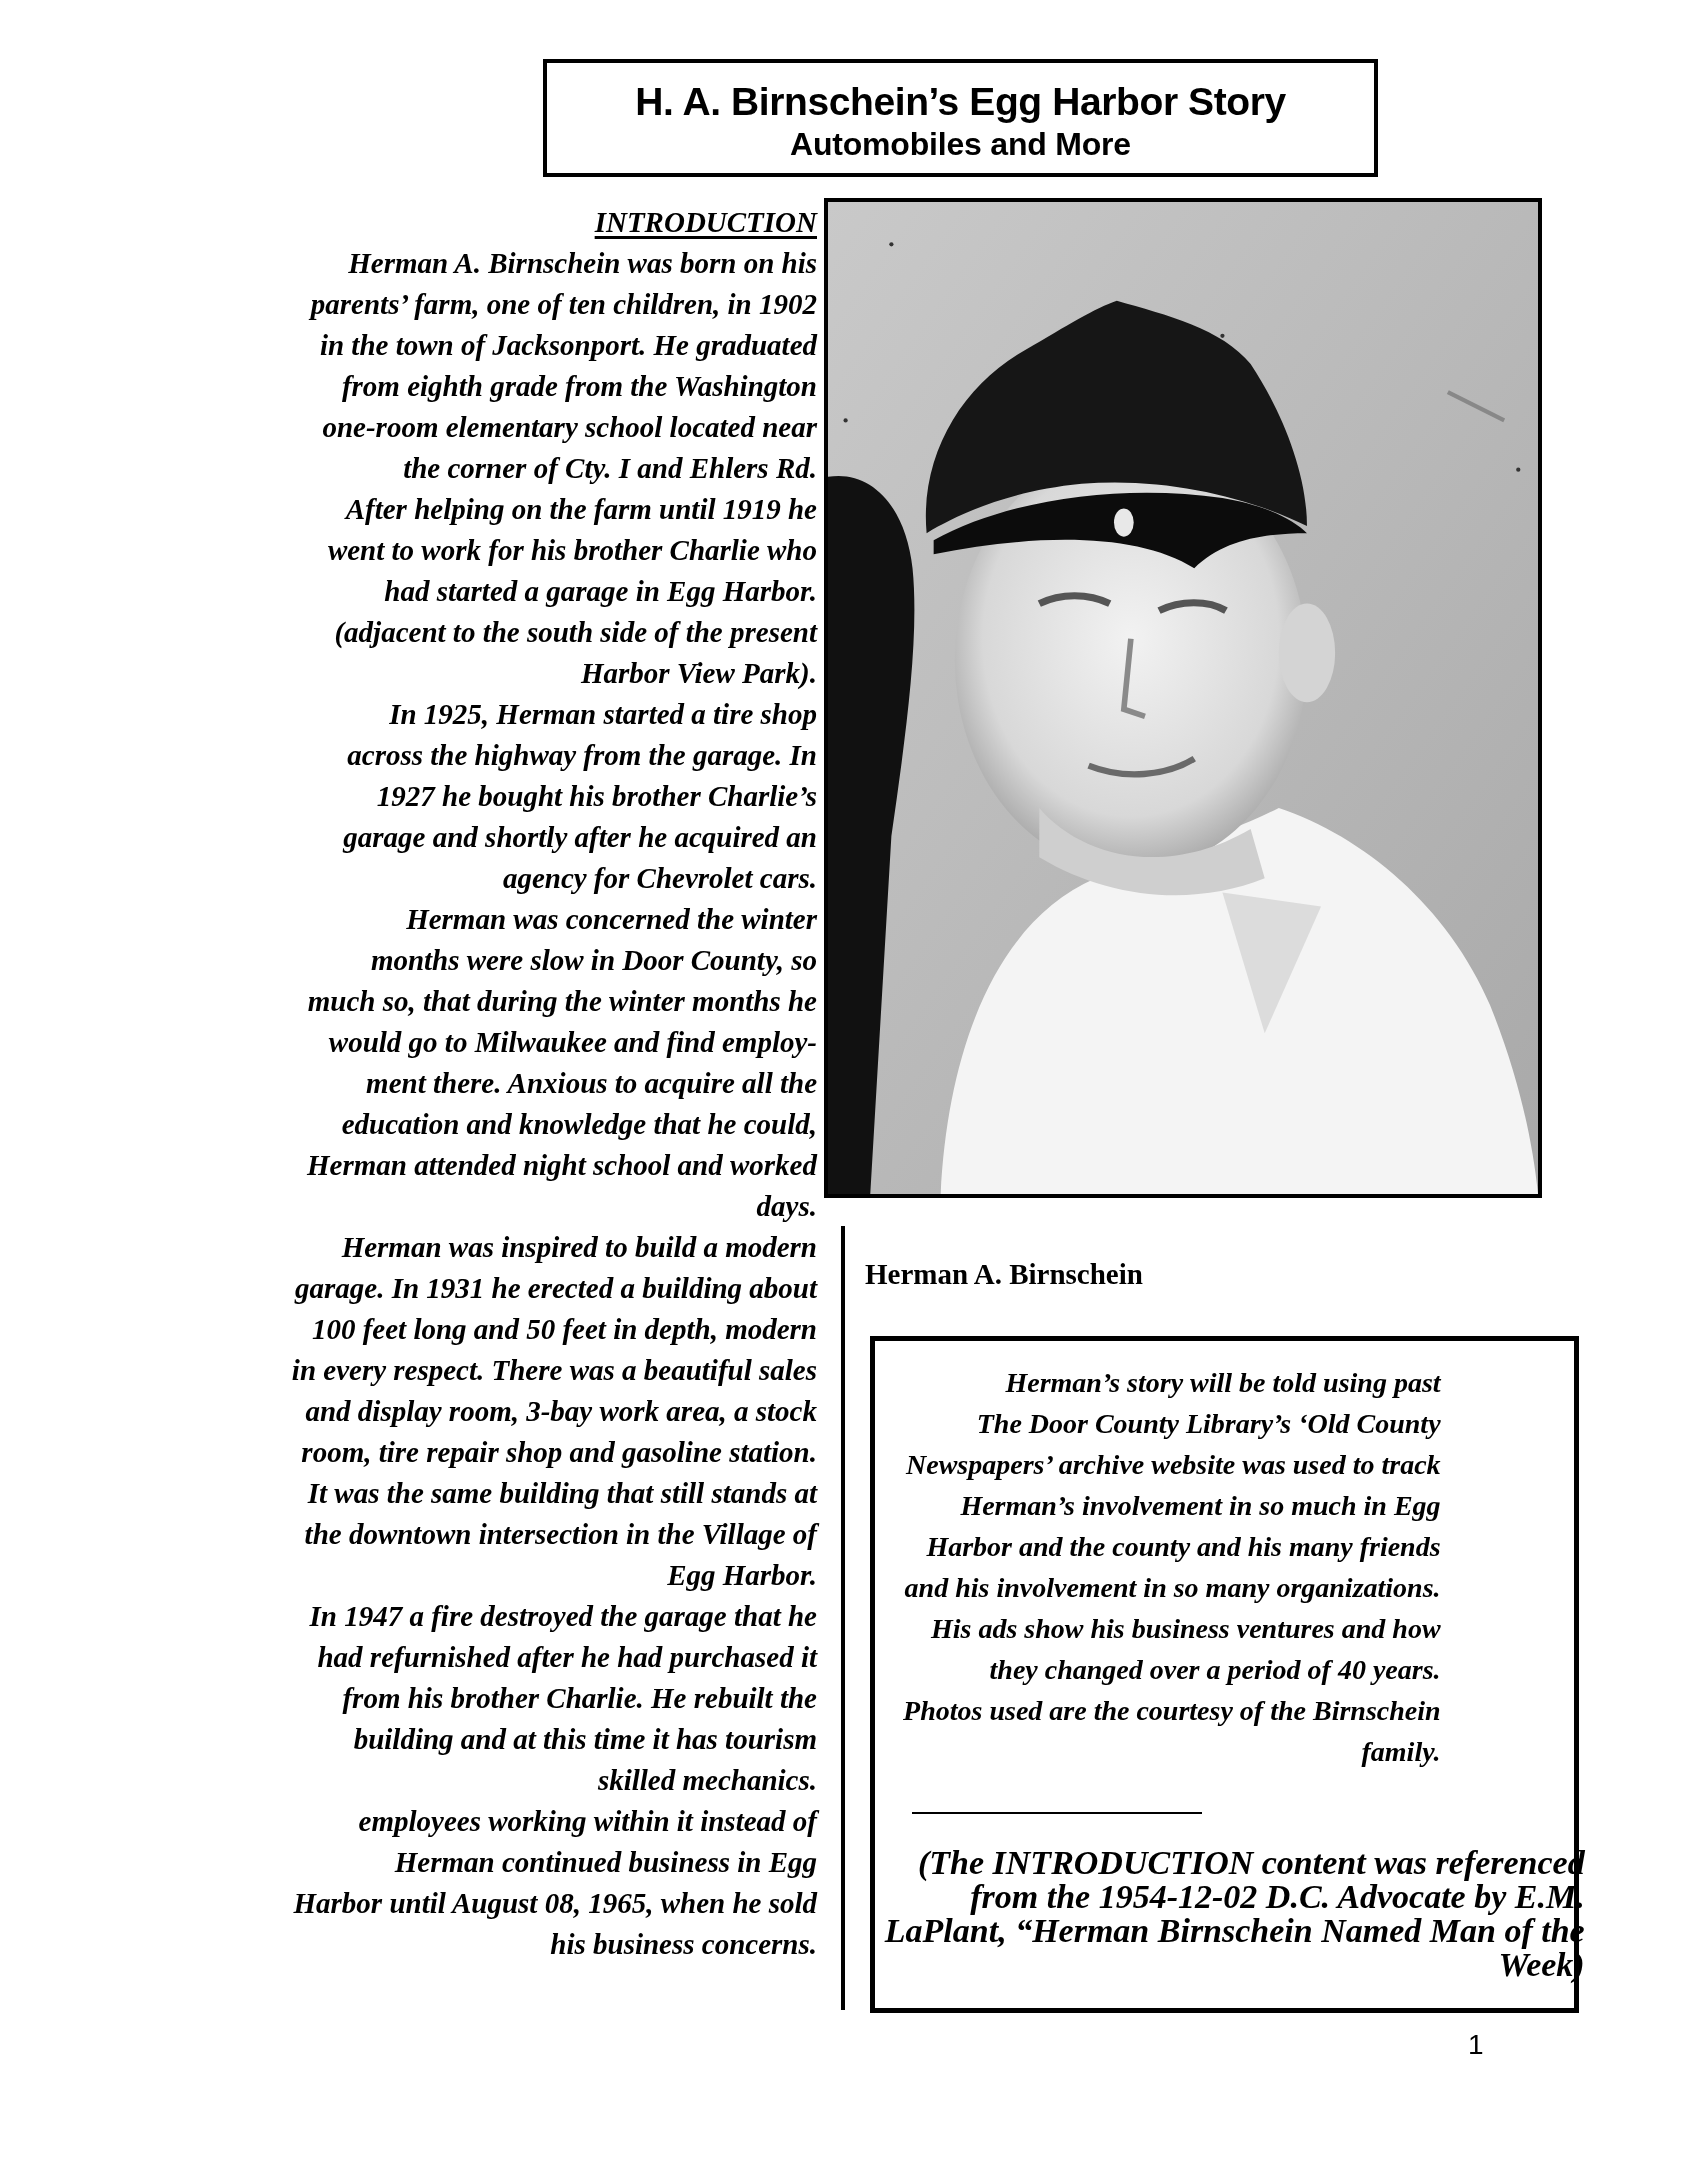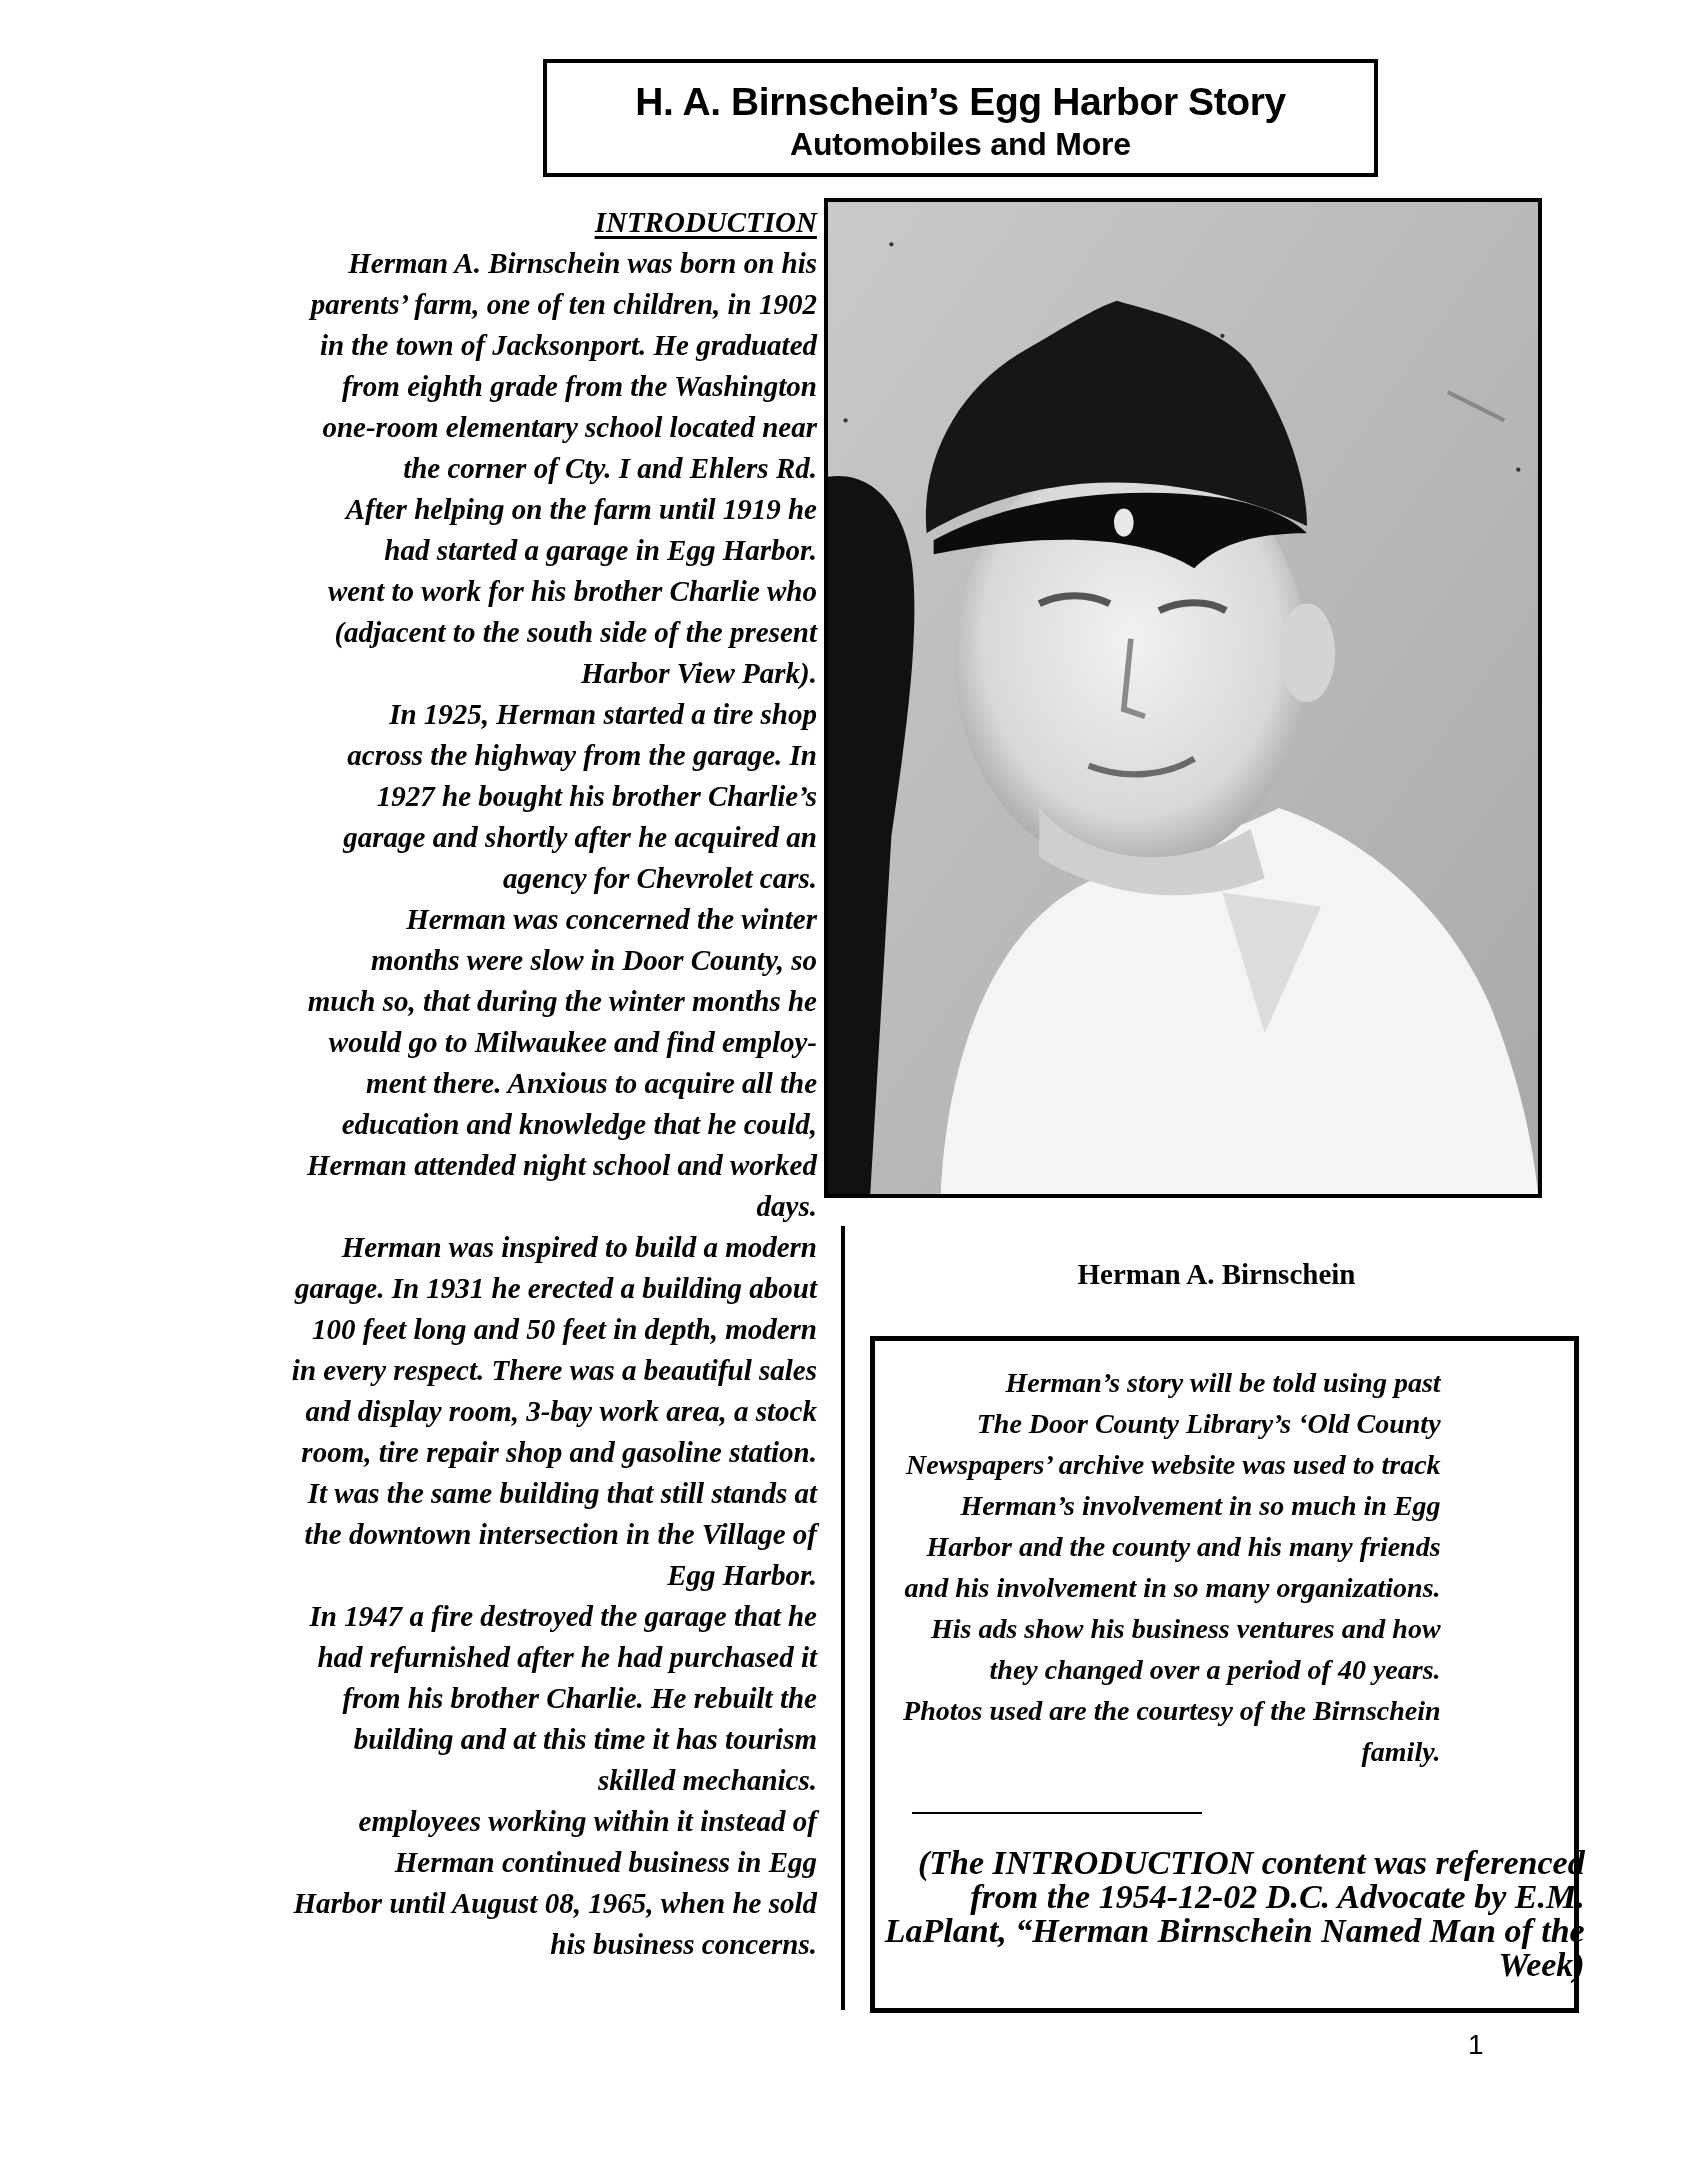--- a/index.html
+++ b/index.html
@@ -26,21 +26,21 @@
     position: absolute; left: 824px; top: 198px; width: 718px; height: 1000px;
     border: 4.9px solid #000; box-sizing: border-box; overflow: hidden; background: #bdbdbd;
   }
   .photo-frame svg { width: 100%; height: 100%; display: block; }
 
   .divider-vert {
     position: absolute; left: 841px; top: 1226px; width: 3.5px; height: 784px; background: #000;
   }
 
   .caption {
-    position: absolute; left: 865px; top: 1257px; width: 703px; text-align: center;
+    position: absolute; left: 865px; top: 1257px; width: 703px; text-align: left;
     font-family: "Liberation Serif", serif; font-weight: bold; font-size: 29px; line-height: 35px;
   }
 
   .sidebar-box {
     position: absolute; left: 870px; top: 1336px; width: 709px; height: 677px;
     border: 5.6px solid #000; box-sizing: border-box;
     font-family: "Liberation Serif", serif; font-style: italic; font-weight: bold; text-align: right;
   }
   .sidebar-body { position: absolute; left: 9.8px; top: 21px; font-size: 28px; line-height: 41px; }
   .sidebar-body .line { display: block; white-space: nowrap; }
@@ -68,22 +68,22 @@
 <div class="left-col">
   <span class="line heading">INTRODUCTION</span>
   <div id="intro-lines">
       <span class="line indent">Herman A. Birnschein was born on his</span>
       <span class="line">parents’ farm, one of ten children, in 1902</span>
       <span class="line">in the town of Jacksonport.   He graduated</span>
       <span class="line">from eighth grade from  the Washington</span>
       <span class="line">one-room elementary school located near</span>
       <span class="line">the corner of Cty. I and Ehlers Rd.</span>
       <span class="line indent">After helping on the farm until 1919 he</span>
+      <span class="line">went to work for his brother Charlie who</span>
       <span class="line">had started a garage in Egg Harbor.</span>
-      <span class="line">went to work for his brother Charlie who</span>
       <span class="line">(adjacent to the south side of the present</span>
       <span class="line">Harbor View Park).</span>
       <span class="line indent">In 1925, Herman started a tire shop</span>
       <span class="line">across the highway from the garage.  In</span>
       <span class="line">1927 he bought his brother Charlie’s</span>
       <span class="line">garage and shortly after he acquired an</span>
       <span class="line">agency for Chevrolet cars.</span>
       <span class="line indent">Herman was concerned the winter</span>
       <span class="line">months were slow in Door County, so</span>
       <span class="line">much so, that during the winter months he</span>

